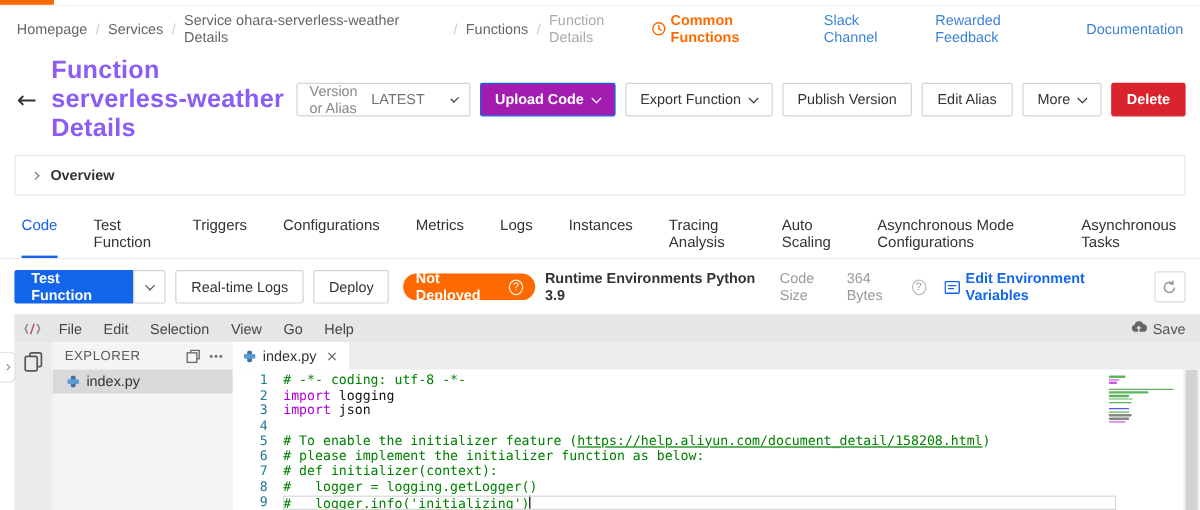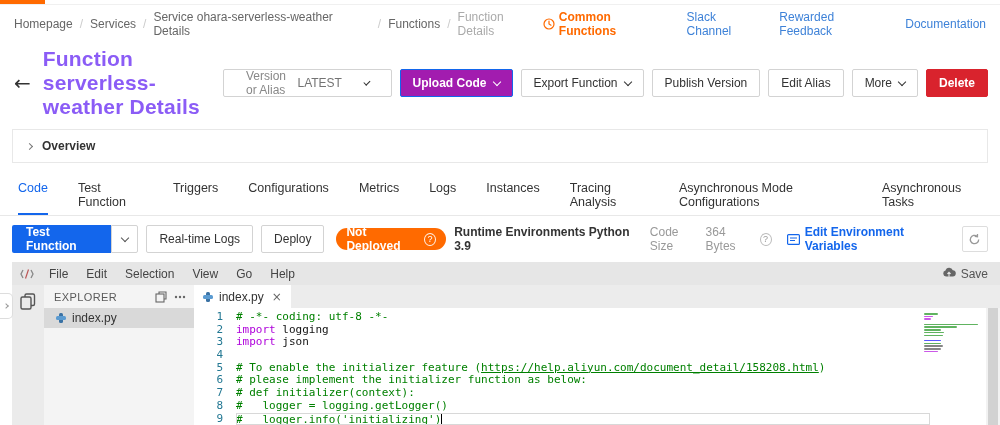--- a/index.html
+++ b/index.html
@@ -32,21 +32,21 @@
   .header-actions { margin-left:auto; display:flex; align-items:center; gap:8px; }
   .btn { height:28px; padding:0 12px; border:1px solid #d3d3d3; background:#fff; font-size:12px;
          border-radius:2px; display:inline-flex; align-items:center; gap:7px; color:#333;
          font-family:inherit; cursor:pointer; white-space:nowrap; }
   .btn.primary { background:#a21caf; border-color:#1366ec; color:#fff; font-weight:bold; }
   .btn.danger  { background:#d9232d; border-color:#d9232d; color:#fff; font-weight:bold; }
   .chev { display:inline-block; width:6px; height:6px; border-right:1.3px solid currentColor;
           border-bottom:1.3px solid currentColor; transform:rotate(45deg); margin-top:-3px; }
   .chev.right { transform:rotate(-45deg); margin-top:0; }
   .select-box { height:28px; border:1px solid #d3d3d3; border-radius:2px; display:flex; align-items:center;
-                gap:9px; padding:0 22px; cursor:pointer; }
+                gap:9px; padding:0 10px; cursor:pointer; }
   .sel-label { color:#888; }
   .sel-value { color:#737373; margin-right:14px; }
 
   
   .overview-box { margin:2px 12px 8px 12px; border:1px solid #e8e8e8; height:34px; display:flex;
                   align-items:center; gap:10px; padding:0 14px; cursor:pointer; }
   .overview-box .lbl { font-weight:bold; color:#333; }
   .overview-box .chev { width:5px; height:5px; color:#777; }
 
   
@@ -189,20 +189,21 @@
 
   <div class="tab-bar">
       <div class="tab active">Code</div>
       <div class="tab">Test Function</div>
       <div class="tab">Triggers</div>
       <div class="tab">Configurations</div>
       <div class="tab">Metrics</div>
       <div class="tab">Logs</div>
       <div class="tab">Instances</div>
       <div class="tab">Tracing Analysis</div>
+      <div class="tab">Auto Scaling</div>
       <div class="tab">Asynchronous Mode Configurations</div>
       <div class="tab">Asynchronous Tasks</div>
     </div>
 
   <div class="toolbar">
     <div class="split">
       <span class="split-main">Test Function</span>
       <span class="split-arrow">
           <span class="chev"></span>
         </span>

